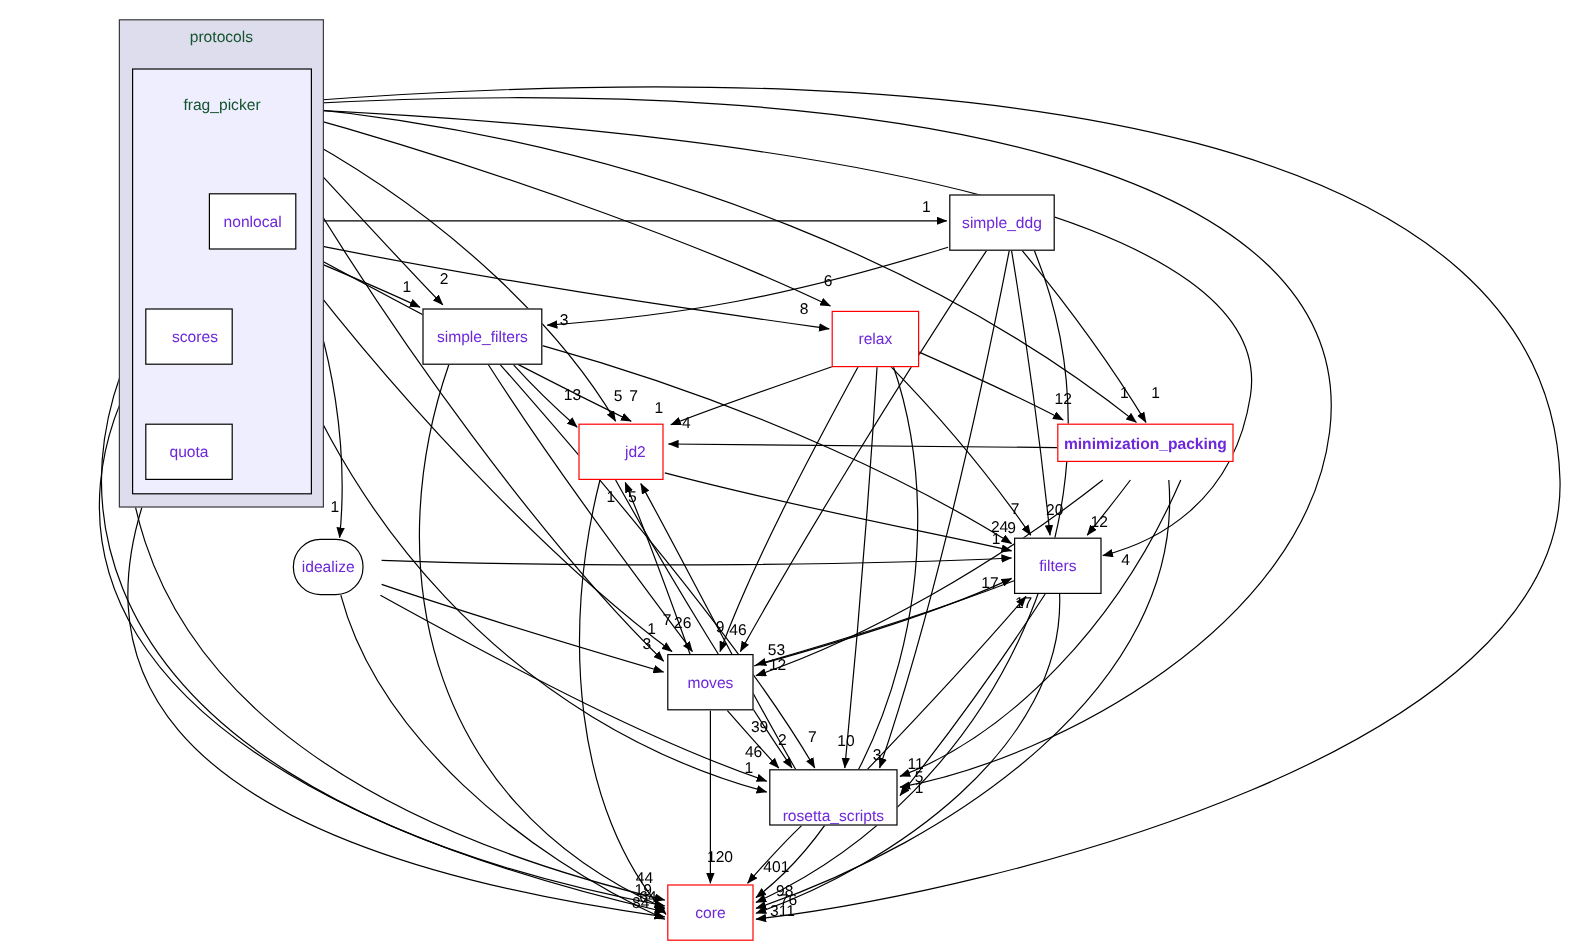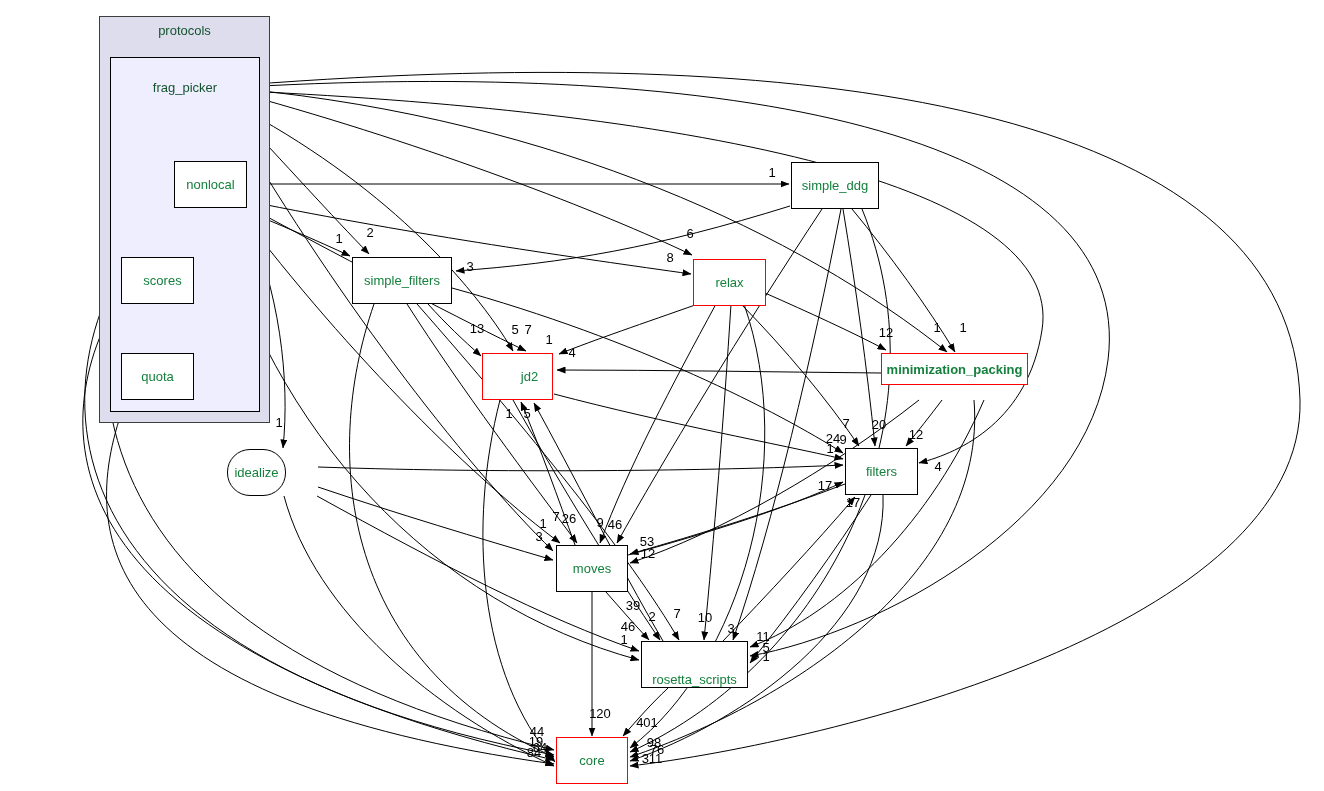--- a/index.html
+++ b/index.html
@@ -7,21 +7,21 @@
           font-family:"Liberation Sans", sans-serif;}
   #graph-svg{position:absolute;left:0;top:0;width:1324px;height:791px;}
   .cluster-outer{position:absolute;left:99px;top:16px;width:169px;height:405px;
     background:#ddddee;border:1px solid #3d3d3d;}
   .cluster-inner{position:absolute;left:110px;top:57px;width:148px;height:353px;
     background:#eeeeff;border:1px solid #000000;}
   .cluster-label{position:absolute;width:100%;text-align:center;font-size:13px;color:#14532d;}
   .cluster-label.outer{top:6px;}
   .cluster-label.inner{top:22px;}
   .node{position:absolute;background:#ffffff;border:1px solid #000000;display:flex;
-    align-items:center;justify-content:center;font-size:13px;color:#15803d;box-sizing:border-box;}
+    align-items:center;justify-content:center;font-size:13px;color:#6d28d9;box-sizing:border-box;}
   .node.red{border:1px solid #ff0000;}
   .edge{fill:none;stroke:#000000;stroke-width:1;}
   .edge-label{font-size:13px;fill:#000000;font-family:"Liberation Sans",sans-serif;}
 </style>
 </head>
 <body>
 
 <div id="canvas">
   <svg id="graph-svg" xmlns="http://www.w3.org/2000/svg">
     <defs>
@@ -183,21 +183,21 @@
       </div>
       <div class="node" style="left: 352px; top: 257px; width: 100px; height: 47px;">
         <span>simple_filters</span>
       </div>
       <div class="node red" style="left: 482px; top: 353px; width: 71px; height: 47px; padding-left: 24px;">
         <span>jd2</span>
       </div>
       <div class="node red" style="left: 881px; top: 353px; width: 147px; height: 32px; font-weight: bold;">
         <span>minimization_packing</span>
       </div>
-      <div class="node" style="left: 227px; top: 449px; width: 59px; height: 47px; border-radius: 23px;">
+      <div class="node" style="left: 244px; top: 449px; width: 59px; height: 47px; border-radius: 23px;">
         <span>idealize</span>
       </div>
       <div class="node" style="left: 845px; top: 448px; width: 73px; height: 47px;">
         <span>filters</span>
       </div>
       <div class="node" style="left: 556px; top: 545px; width: 72px; height: 47px;">
         <span>moves</span>
       </div>
       <div class="node" style="left: 641px; top: 641px; width: 107px; height: 47px; align-items: flex-end;">
         <span>rosetta_scripts</span>

